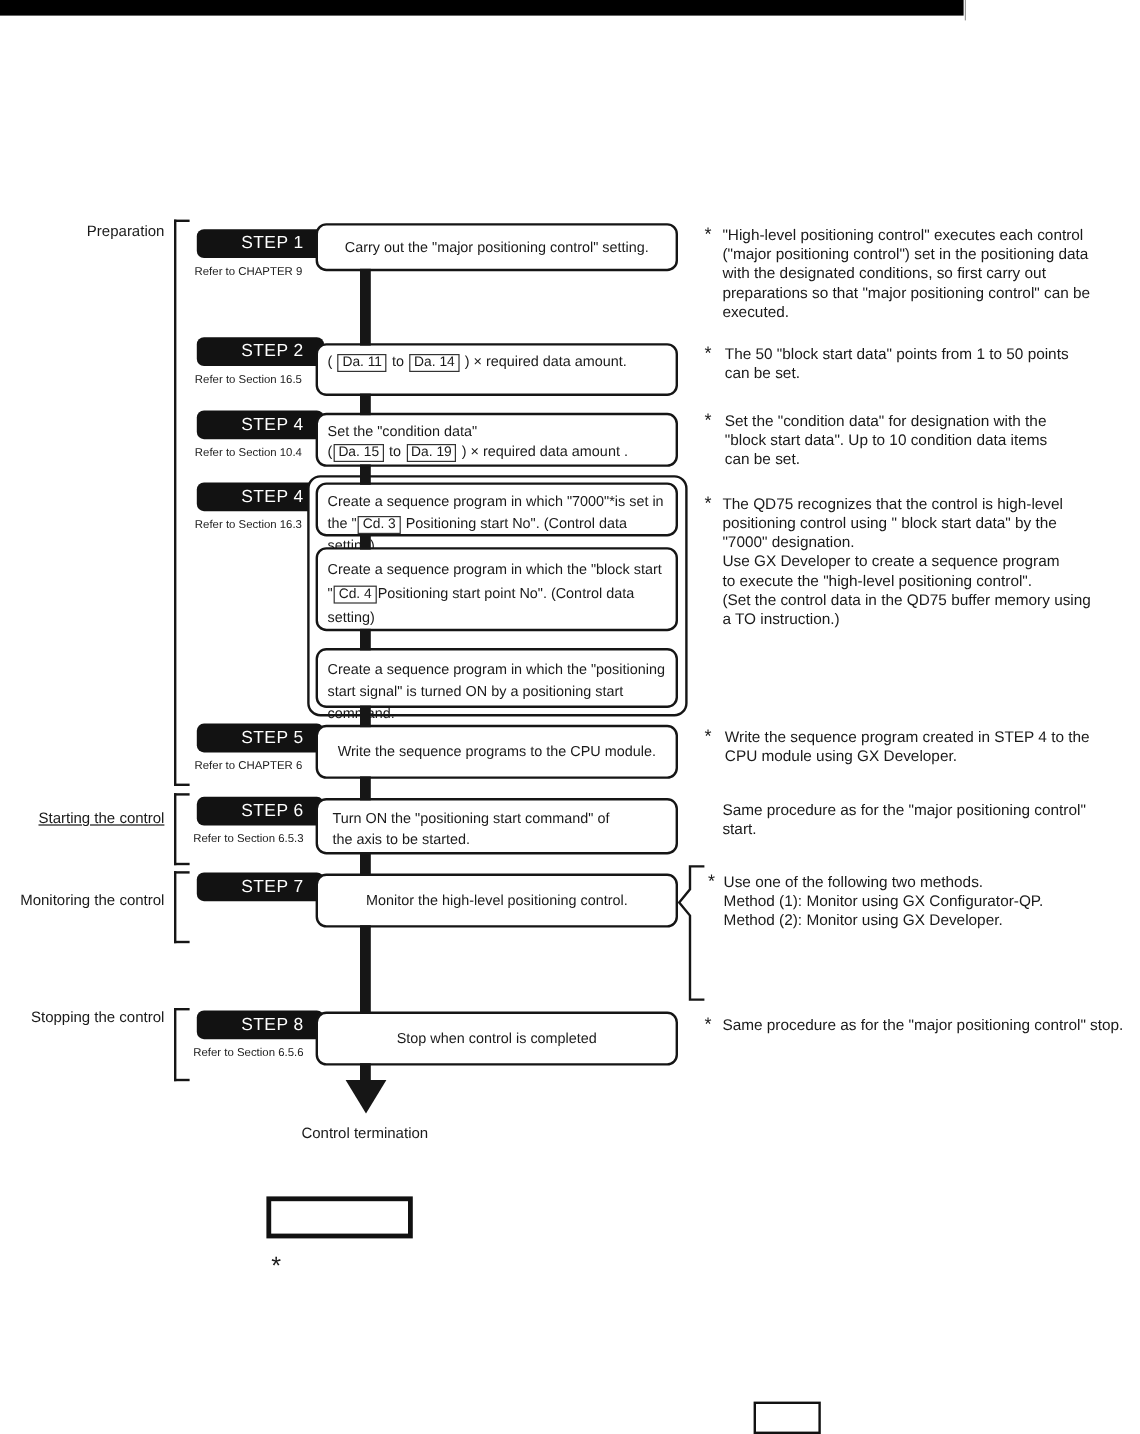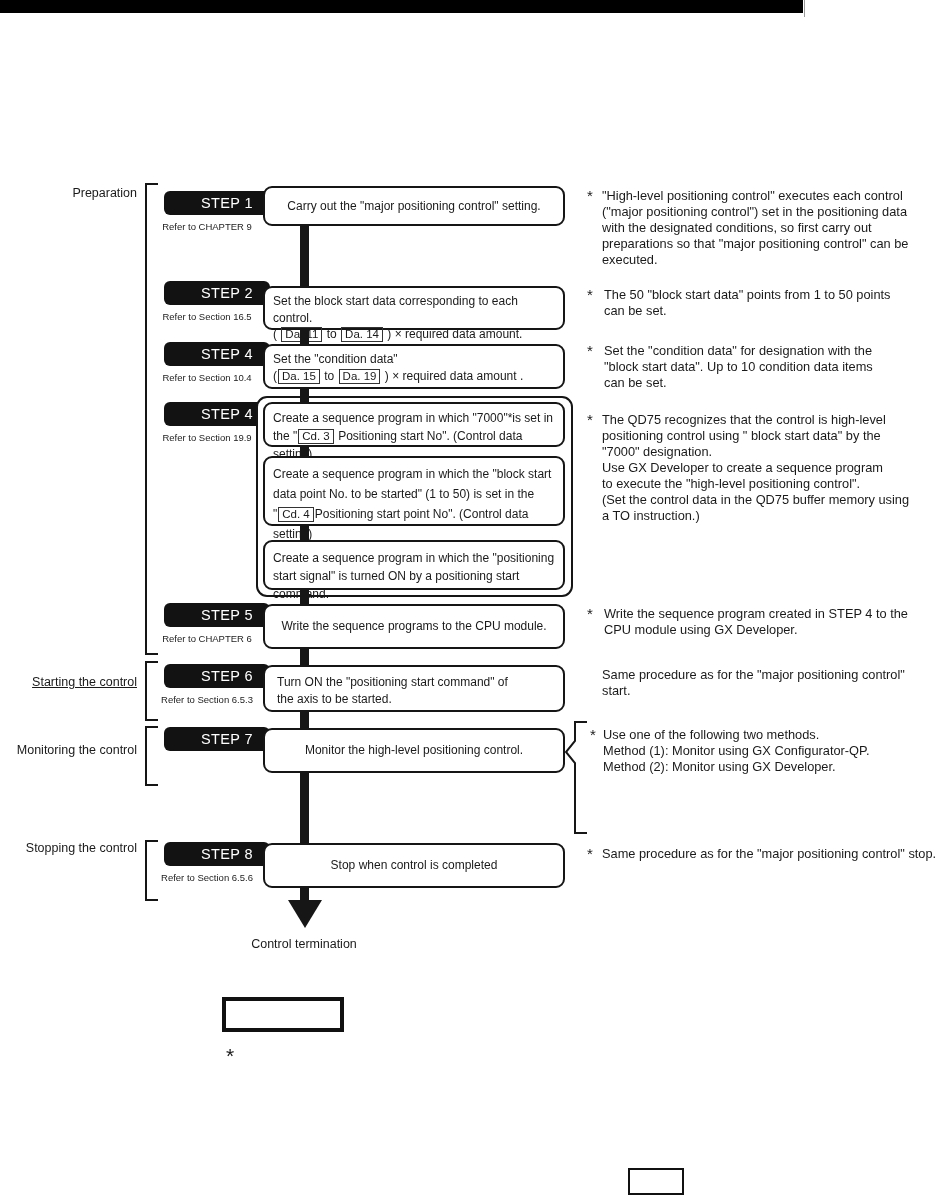--- a/index.html
+++ b/index.html
@@ -69,21 +69,21 @@
   <div class="abs bracket" style="left:145px;top:726px;height:56px;"></div>
   <div class="abs bracket" style="left:145px;top:840px;height:57px;"></div>
 
   <div class="abs badge" style="top:191px;">STEP 1</div>
   <div class="abs refer" style="top:221px;">Refer to CHAPTER 9</div>
   <div class="abs badge" style="top:281px;">STEP 2</div>
   <div class="abs refer" style="top:311px;">Refer to Section 16.5</div>
   <div class="abs badge" style="top:342px;">STEP 4</div>
   <div class="abs refer" style="top:372px;">Refer to Section 10.4</div>
   <div class="abs badge" style="top:402px;">STEP 4</div>
-  <div class="abs refer" style="top:432px;">Refer to Section 19.9</div>
+  <div class="abs refer" style="top:432px;">Refer to Section 16.3</div>
   <div class="abs badge" style="top:603px;">STEP 5</div>
   <div class="abs refer" style="top:633px;">Refer to CHAPTER 6</div>
   <div class="abs badge" style="top:664px;">STEP 6</div>
   <div class="abs refer" style="top:694px;">Refer to Section 6.5.3</div>
   <div class="abs badge" style="top:727px;">STEP 7</div>
   <div class="abs badge" style="top:842px;">STEP 8</div>
   <div class="abs refer" style="top:872px;">Refer to Section 6.5.6</div>
 
   <div class="abs seg" style="top:224px;height:64px;"></div>
   <div class="abs seg" style="top:328px;height:18px;"></div>
@@ -97,37 +97,35 @@
   <div class="abs seg" style="top:886px;height:16px;"></div>
   <div class="abs arrow-head"></div>
 
   <div class="abs outer-box"></div>
 
   <div class="abs box center" style="top:186px;height:40px;">
     <span>Carry out the "major positioning control" setting.</span>
   </div>
 
   <div class="abs box leftpad" style="top:286px;height:44px;">
-    <div>Set the block start data corresponding to each control.</div>
     <div><span>(</span> <span class="tok">Da. 11</span> <span>to</span> <span class="tok">Da. 14</span> <span>) × required data amount.</span></div>
   </div>
 
   <div class="abs box leftpad" style="top:344px;height:45px;">
     <div>Set the "condition data"</div>
     <div><span>(</span><span class="tok">Da. 15</span> <span>to</span> <span class="tok">Da. 19</span> <span>) × required data amount .</span></div>
   </div>
 
   <div class="abs box leftpad" style="top:402px;height:45px;line-height:18px;">
     <div>Create a sequence program in which "7000"*is set in</div>
     <div><span>the "</span><span class="tok">Cd. 3</span> <span>Positioning start No". (Control data setting)</span></div>
   </div>
 
   <div class="abs box leftpad" style="top:456px;height:70px;line-height:20px;padding-top:6px;">
     <div>Create a sequence program in which the "block start</div>
-    <div>data point No. to be started" (1 to 50) is set in the</div>
     <div><span>"</span><span class="tok">Cd. 4</span><span>Positioning start point No". (Control data setting)</span></div>
   </div>
 
   <div class="abs box leftpad" style="top:540px;height:50px;line-height:18px;padding-top:7px;">
     <div>Create a sequence program in which the "positioning</div>
     <div>start signal" is turned ON by a positioning start command.</div>
   </div>
 
   <div class="abs box center" style="top:604px;height:45px;">
     <span>Write the sequence programs to the CPU module.</span>

